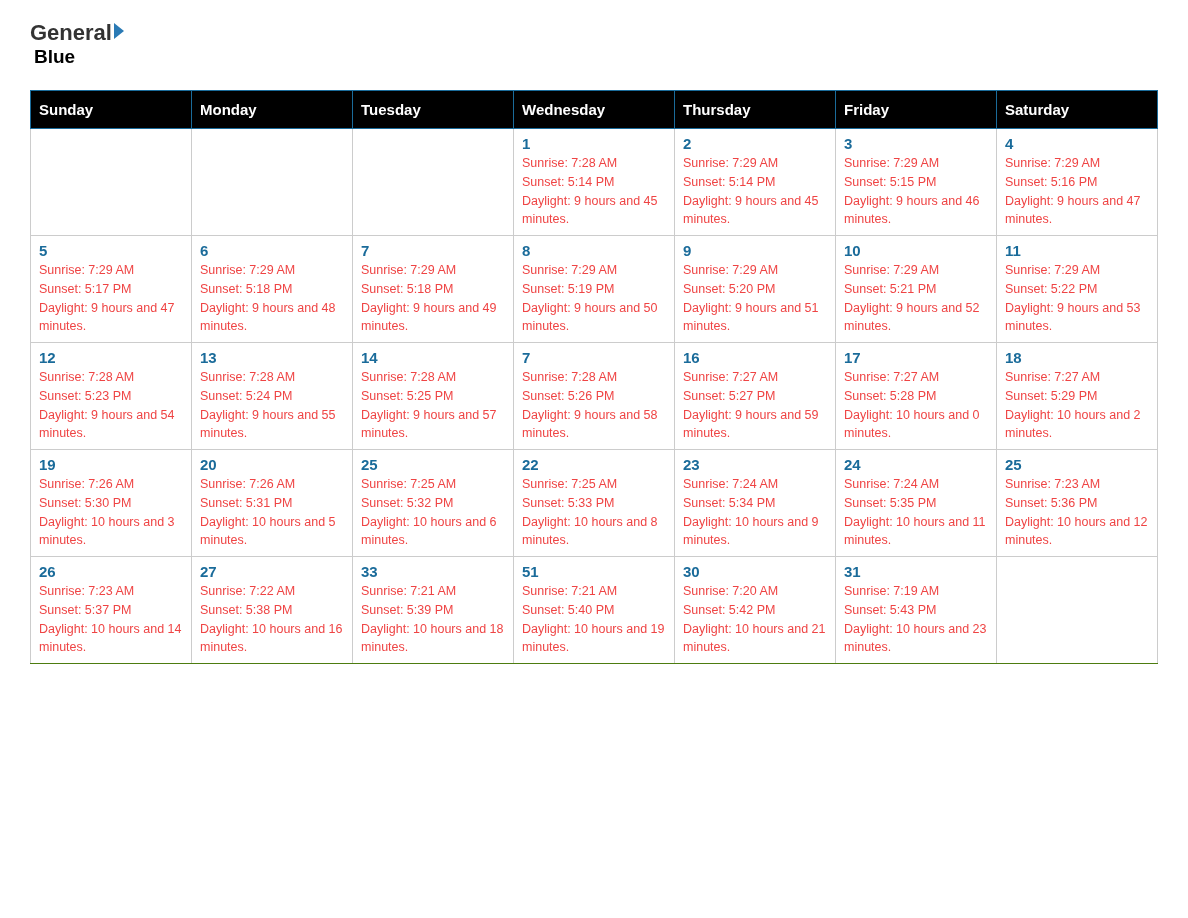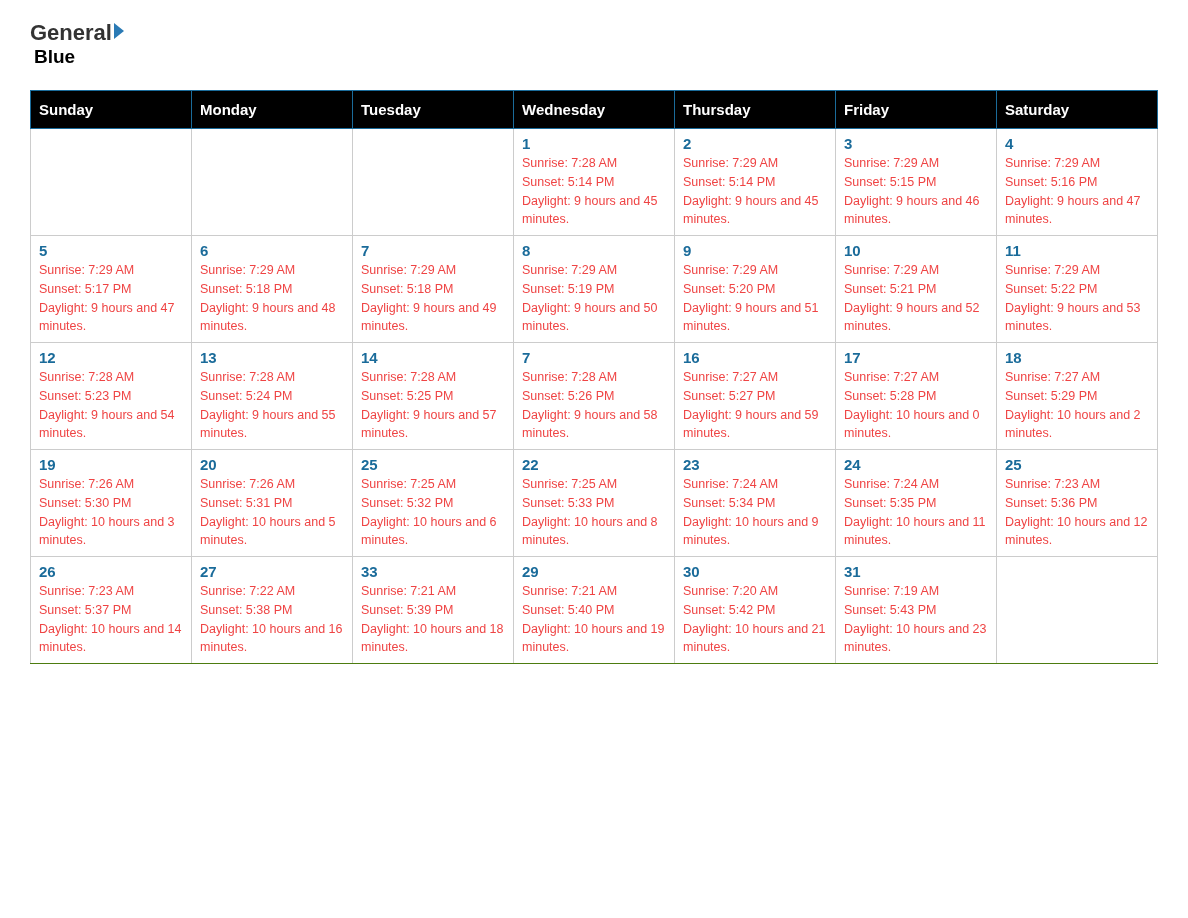--- a/index.html
+++ b/index.html
@@ -244,21 +244,21 @@
         </td>
         <td>
           <span class="day-number">27</span>
           <div class="day-info">Sunrise: 7:22 AM<br>Sunset: 5:38 PM<br>Daylight: 10 hours and 16 minutes.</div>
         </td>
         <td>
           <span class="day-number">33</span>
           <div class="day-info">Sunrise: 7:21 AM<br>Sunset: 5:39 PM<br>Daylight: 10 hours and 18 minutes.</div>
         </td>
         <td>
-          <span class="day-number">29</span>
+          <span class="day-number">51</span>
           <div class="day-info">Sunrise: 7:21 AM<br>Sunset: 5:40 PM<br>Daylight: 10 hours and 19 minutes.</div>
         </td>
         <td>
           <span class="day-number">30</span>
           <div class="day-info">Sunrise: 7:20 AM<br>Sunset: 5:42 PM<br>Daylight: 10 hours and 21 minutes.</div>
         </td>
         <td>
           <span class="day-number">31</span>
           <div class="day-info">Sunrise: 7:19 AM<br>Sunset: 5:43 PM<br>Daylight: 10 hours and 23 minutes.</div>
         </td>

